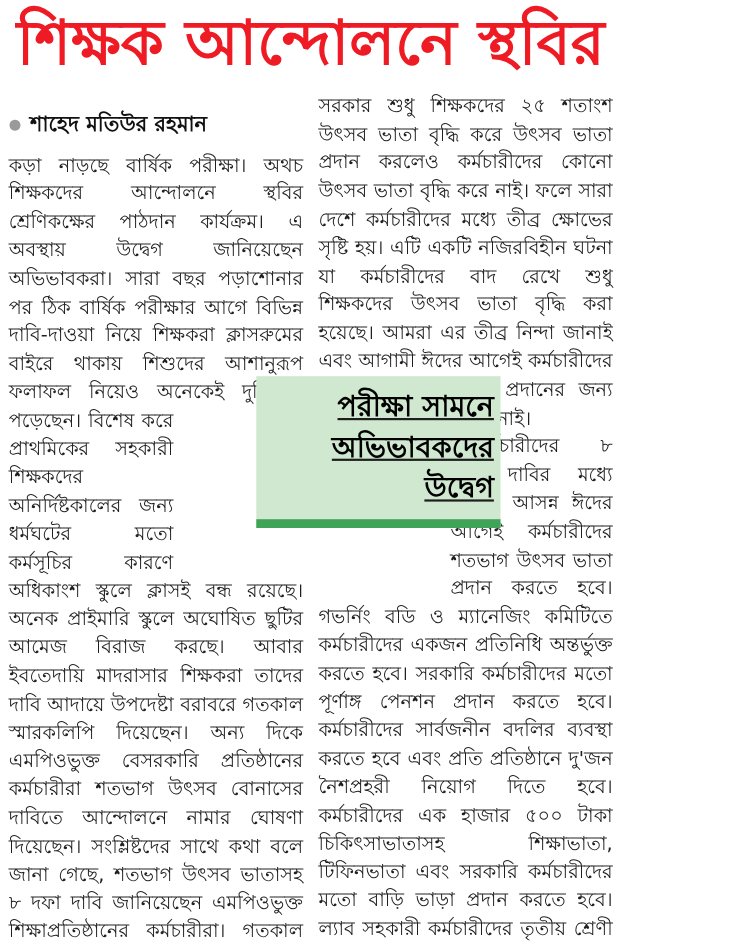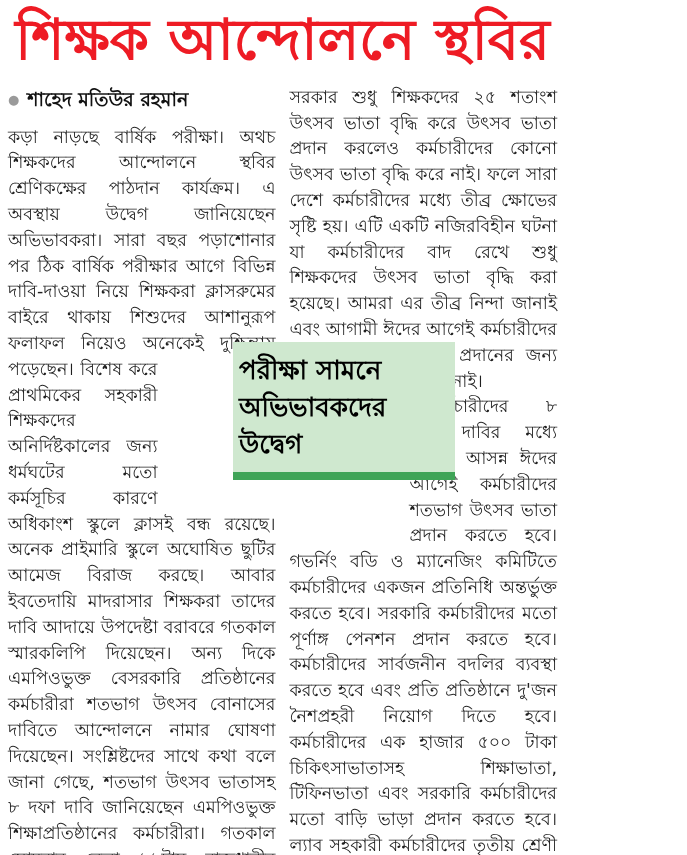--- a/index.html
+++ b/index.html
@@ -35,43 +35,44 @@
     padding:0 8px;
     box-sizing:border-box;
   }
   .col{
     width:50%;
     text-align:justify;
     font-size:17.5px;
     line-height:25.8px;
   }
   .byline{
-    margin:2px 0 12px;
+    margin:16px 0 12px;
     text-align:left;
     font-weight:bold;
     font-size:19px;
     color:#111;
   }
   .byline-bullet{
     color:var(--byline-bullet-gray);
     font-size:13px;
     margin-right:8px;
     vertical-align:2px;
   }
   .para{margin:0;}
   .para.indent{text-indent:22px;}
   .spacer-r{float:right;width:110px;height:150px;margin-left:8px;}
   .spacer-l{float:left;width:112px;height:152px;margin-right:8px;}
   .pullquote{
     position:absolute;
     left:233px;top:342px;
     width:222px;height:138px;
     background:var(--pullquote-bg);
-    text-align:left;
+    text-align:right;
     box-sizing:border-box;
+    text-decoration:underline;
   }
   .pullquote-text{
     font-weight:bold;
     font-size:26px;
     line-height:37px;
     color:#000;
     padding:10px 6px 0;
   }
   .pullquote-bar{
     position:absolute;

